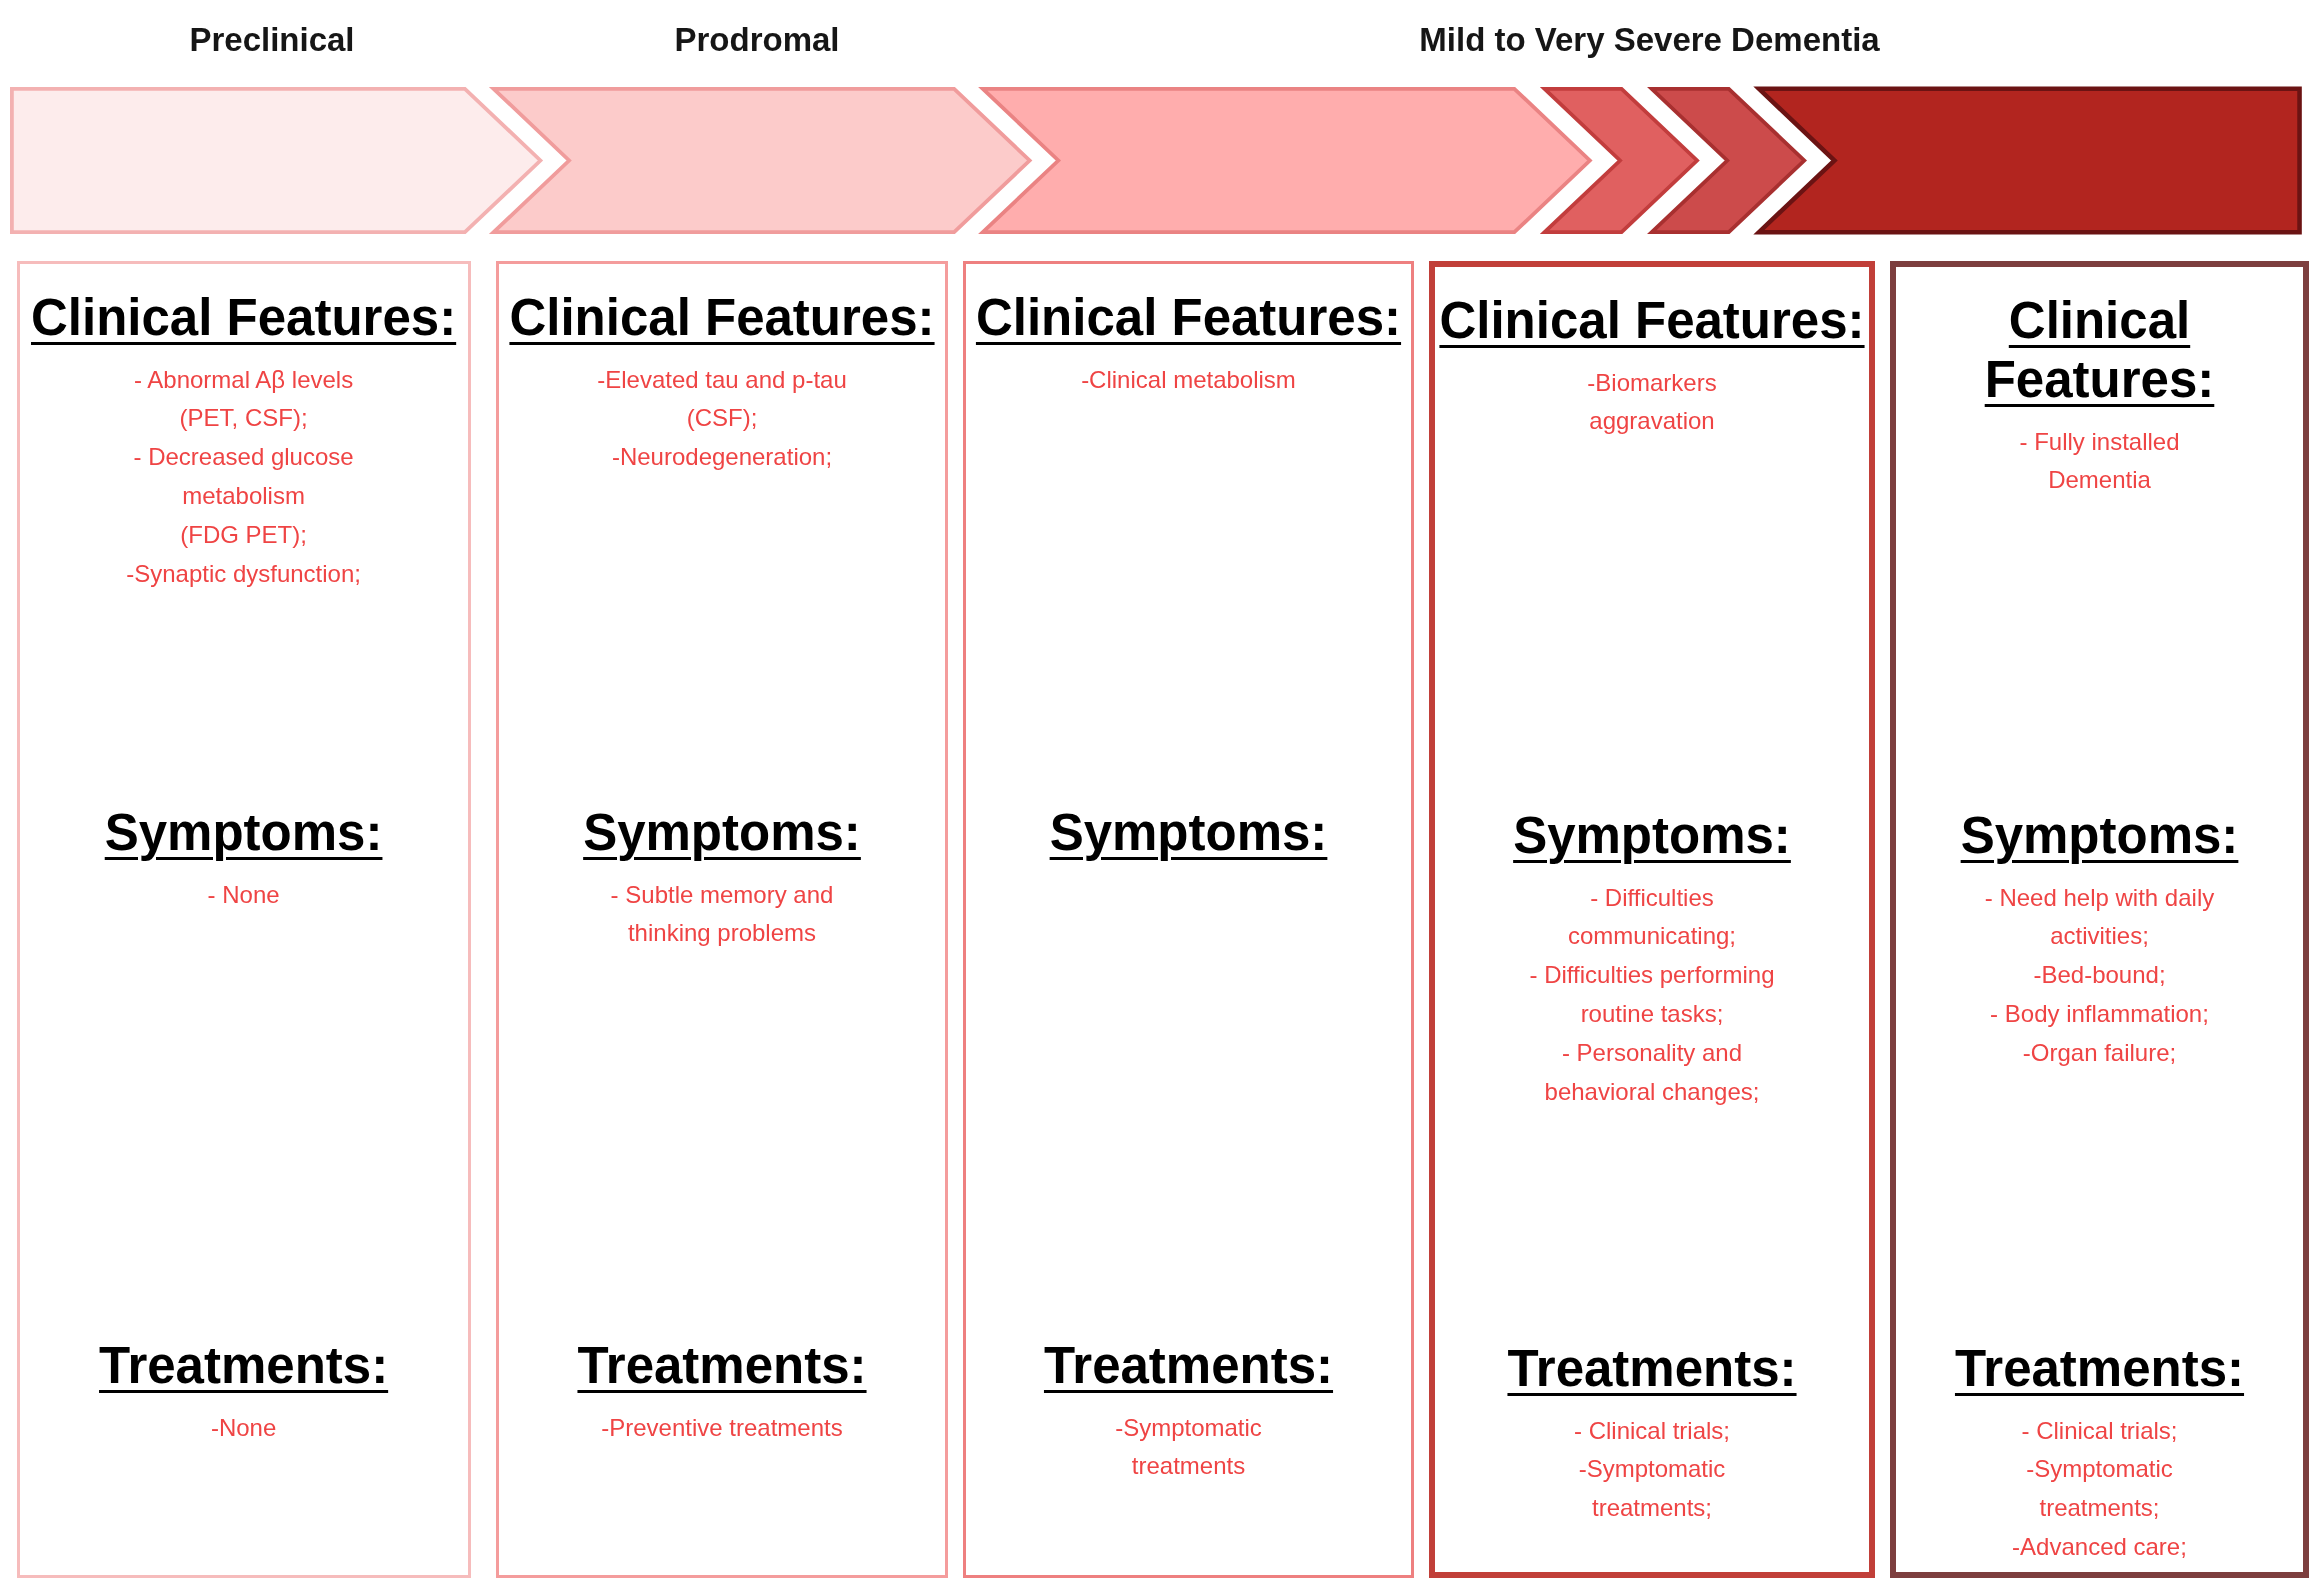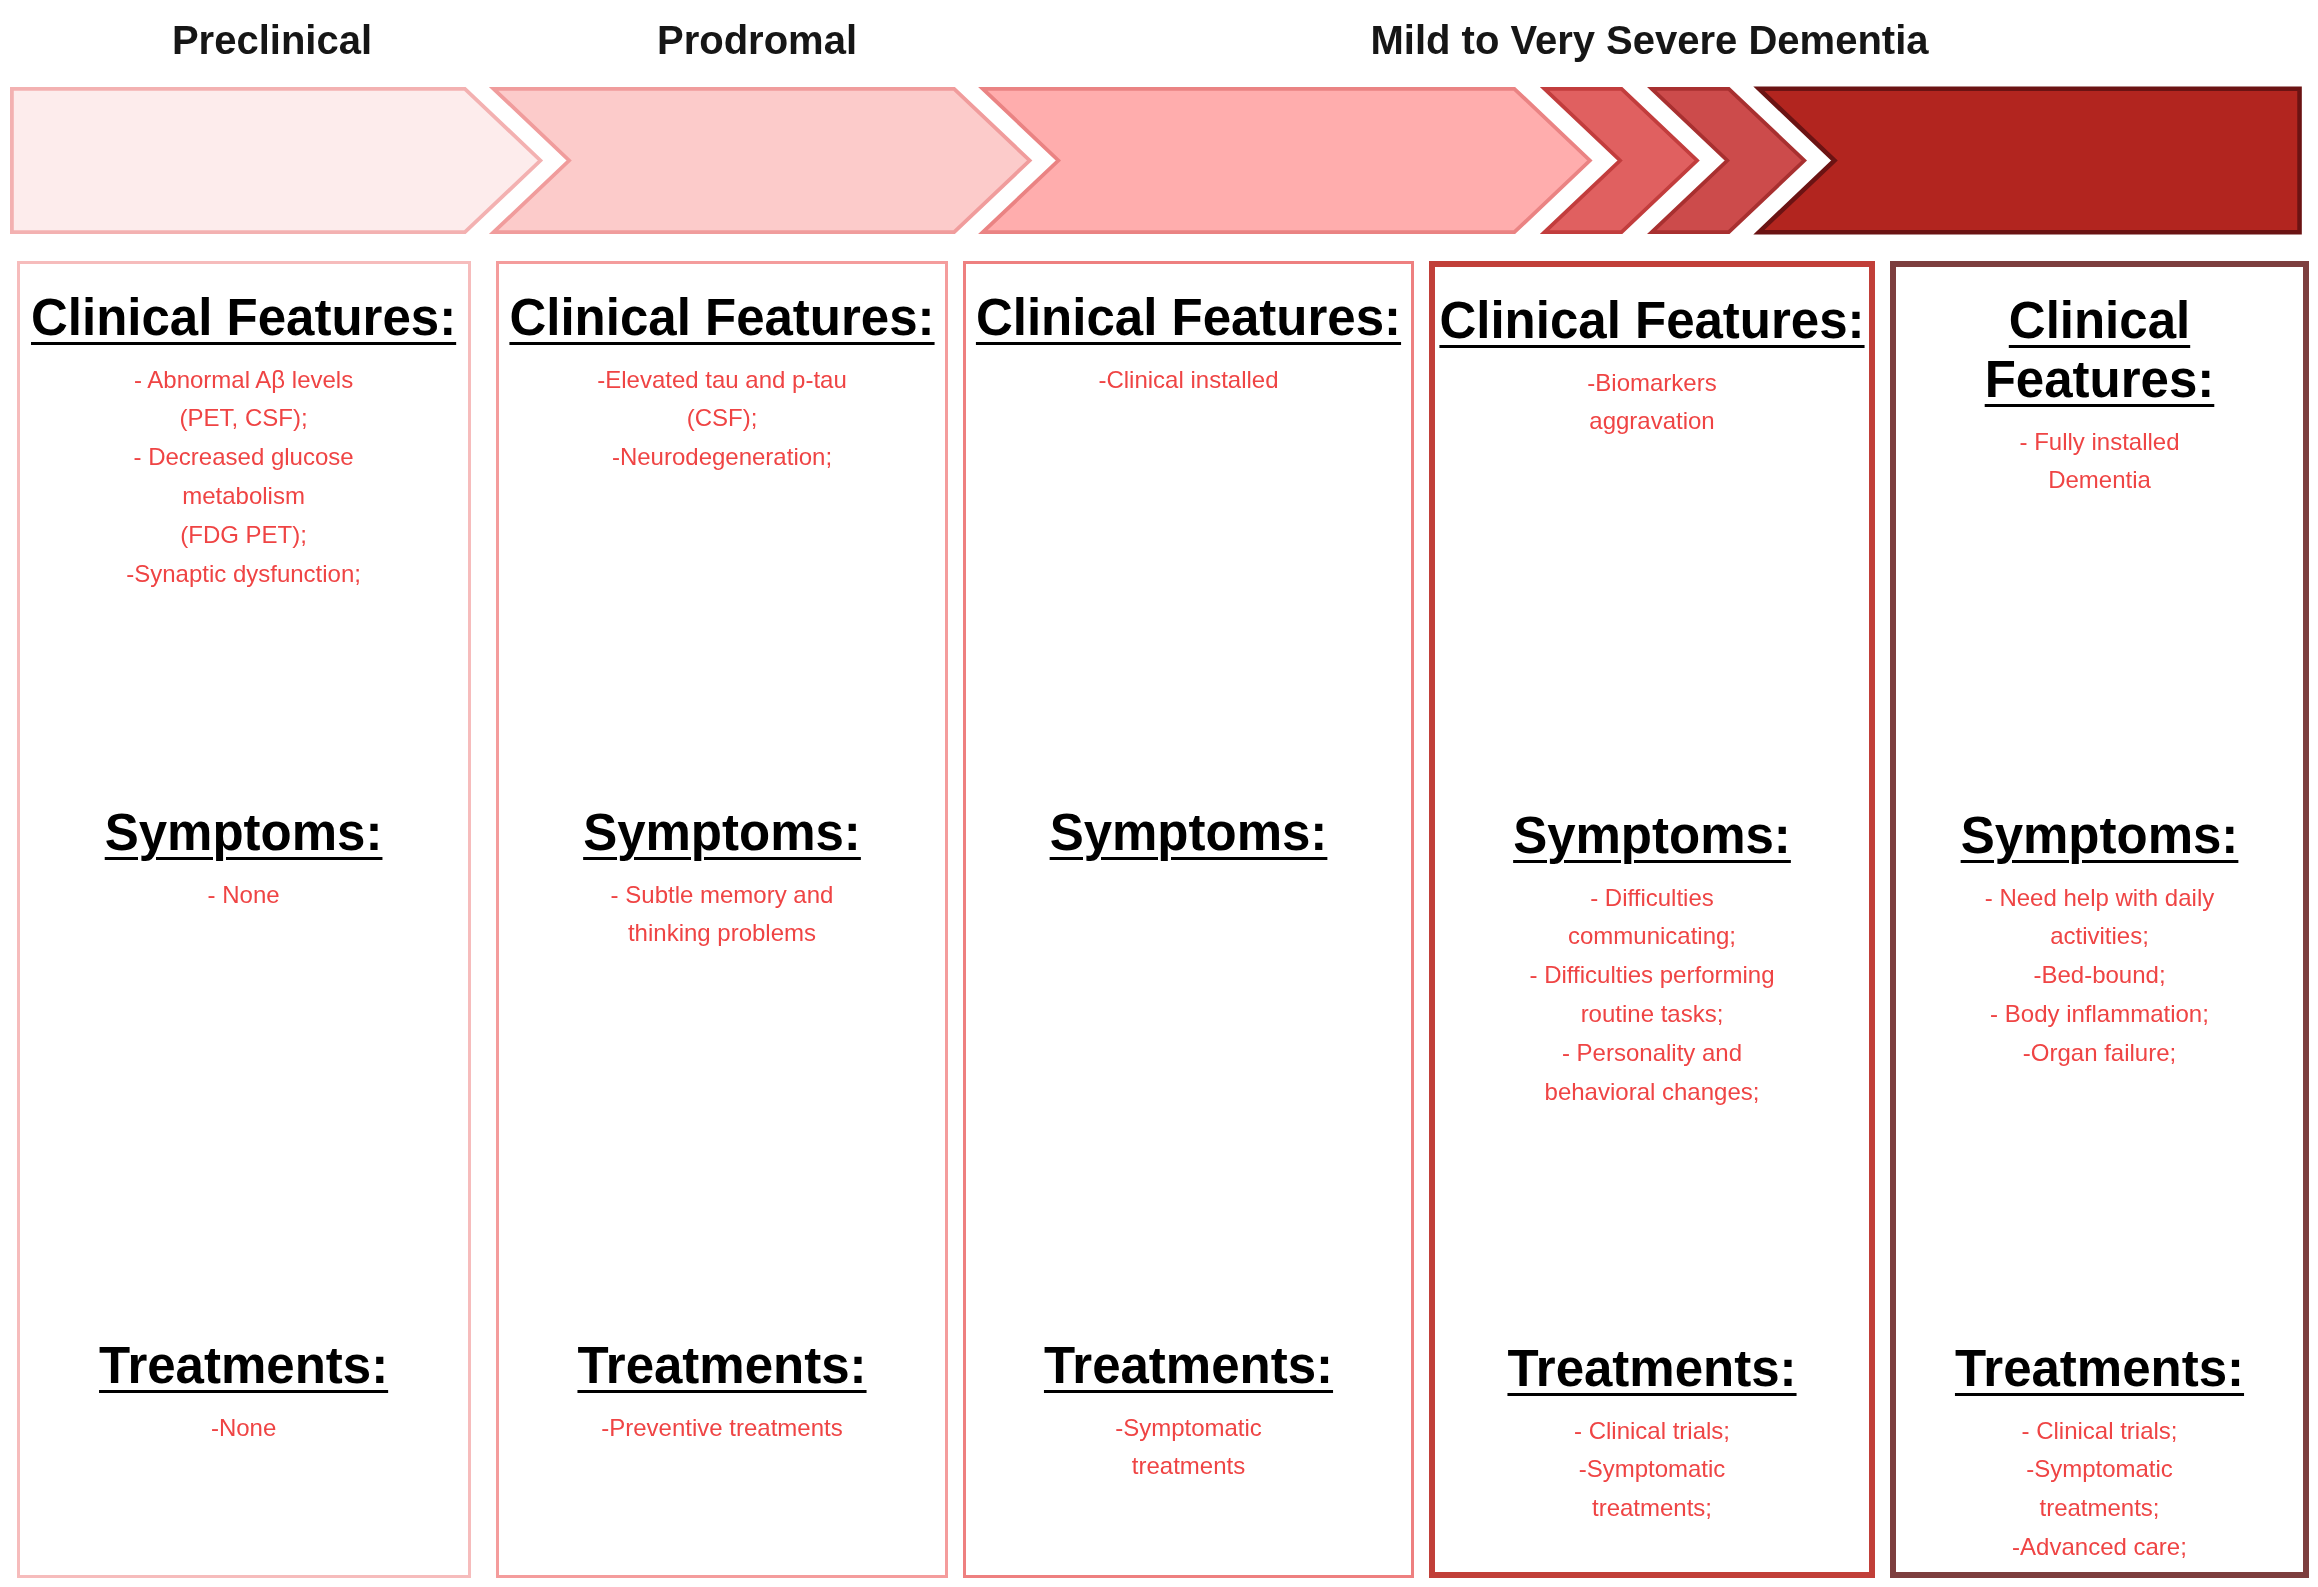--- a/index.html
+++ b/index.html
@@ -2,21 +2,21 @@
 <html style="font-size:12px"><head>
 <meta charset="utf-8">
 <style>
   html,body{margin:0;padding:0;background:#ffffff;}
   body{
     width:2319px;height:1588px;position:relative;overflow:hidden;
     font-family:"Liberation Sans","DejaVu Sans",sans-serif;
   }
   .stage-header{
     position:absolute;top:6px;height:68px;
-    font-size:40px;font-weight:bold;color:#161616;
+    font-size:33px;font-weight:bold;color:#161616;
     text-align:center;line-height:68px;white-space:nowrap;
   }
   #hdr-preclinical{left:45px;width:454px;}
   #hdr-prodromal{left:530px;width:454px;}
   #hdr-dementia{left:1135px;width:1029px;}
   #timeline{position:absolute;left:0;top:85px;width:2319px;height:151px;}
   .stage-box{
     position:absolute;top:261px;height:1317px;
     background:#ffffff;border:3.8px solid #f2b0b0;box-sizing:border-box;
   }
@@ -89,21 +89,21 @@
   </div>
   <div class="section sec-treatments">
     <div class="sec-heading">Treatments:</div>
     <div class="sec-body">-Preventive treatments</div>
   </div>
 </div>
 
 <div class="stage-box" id="box-3" style="border-color: rgb(238, 128, 128);">
   <div class="section sec-features">
     <div class="sec-heading">Clinical Features:</div>
-    <div class="sec-body">-Clinical installed</div>
+    <div class="sec-body">-Clinical metabolism</div>
   </div>
   <div class="section sec-symptoms">
     <div class="sec-heading">Symptoms:</div>
   </div>
   <div class="section sec-treatments">
     <div class="sec-heading">Treatments:</div>
     <div class="sec-body">-Symptomatic
 treatments</div>
   </div>
 </div>

